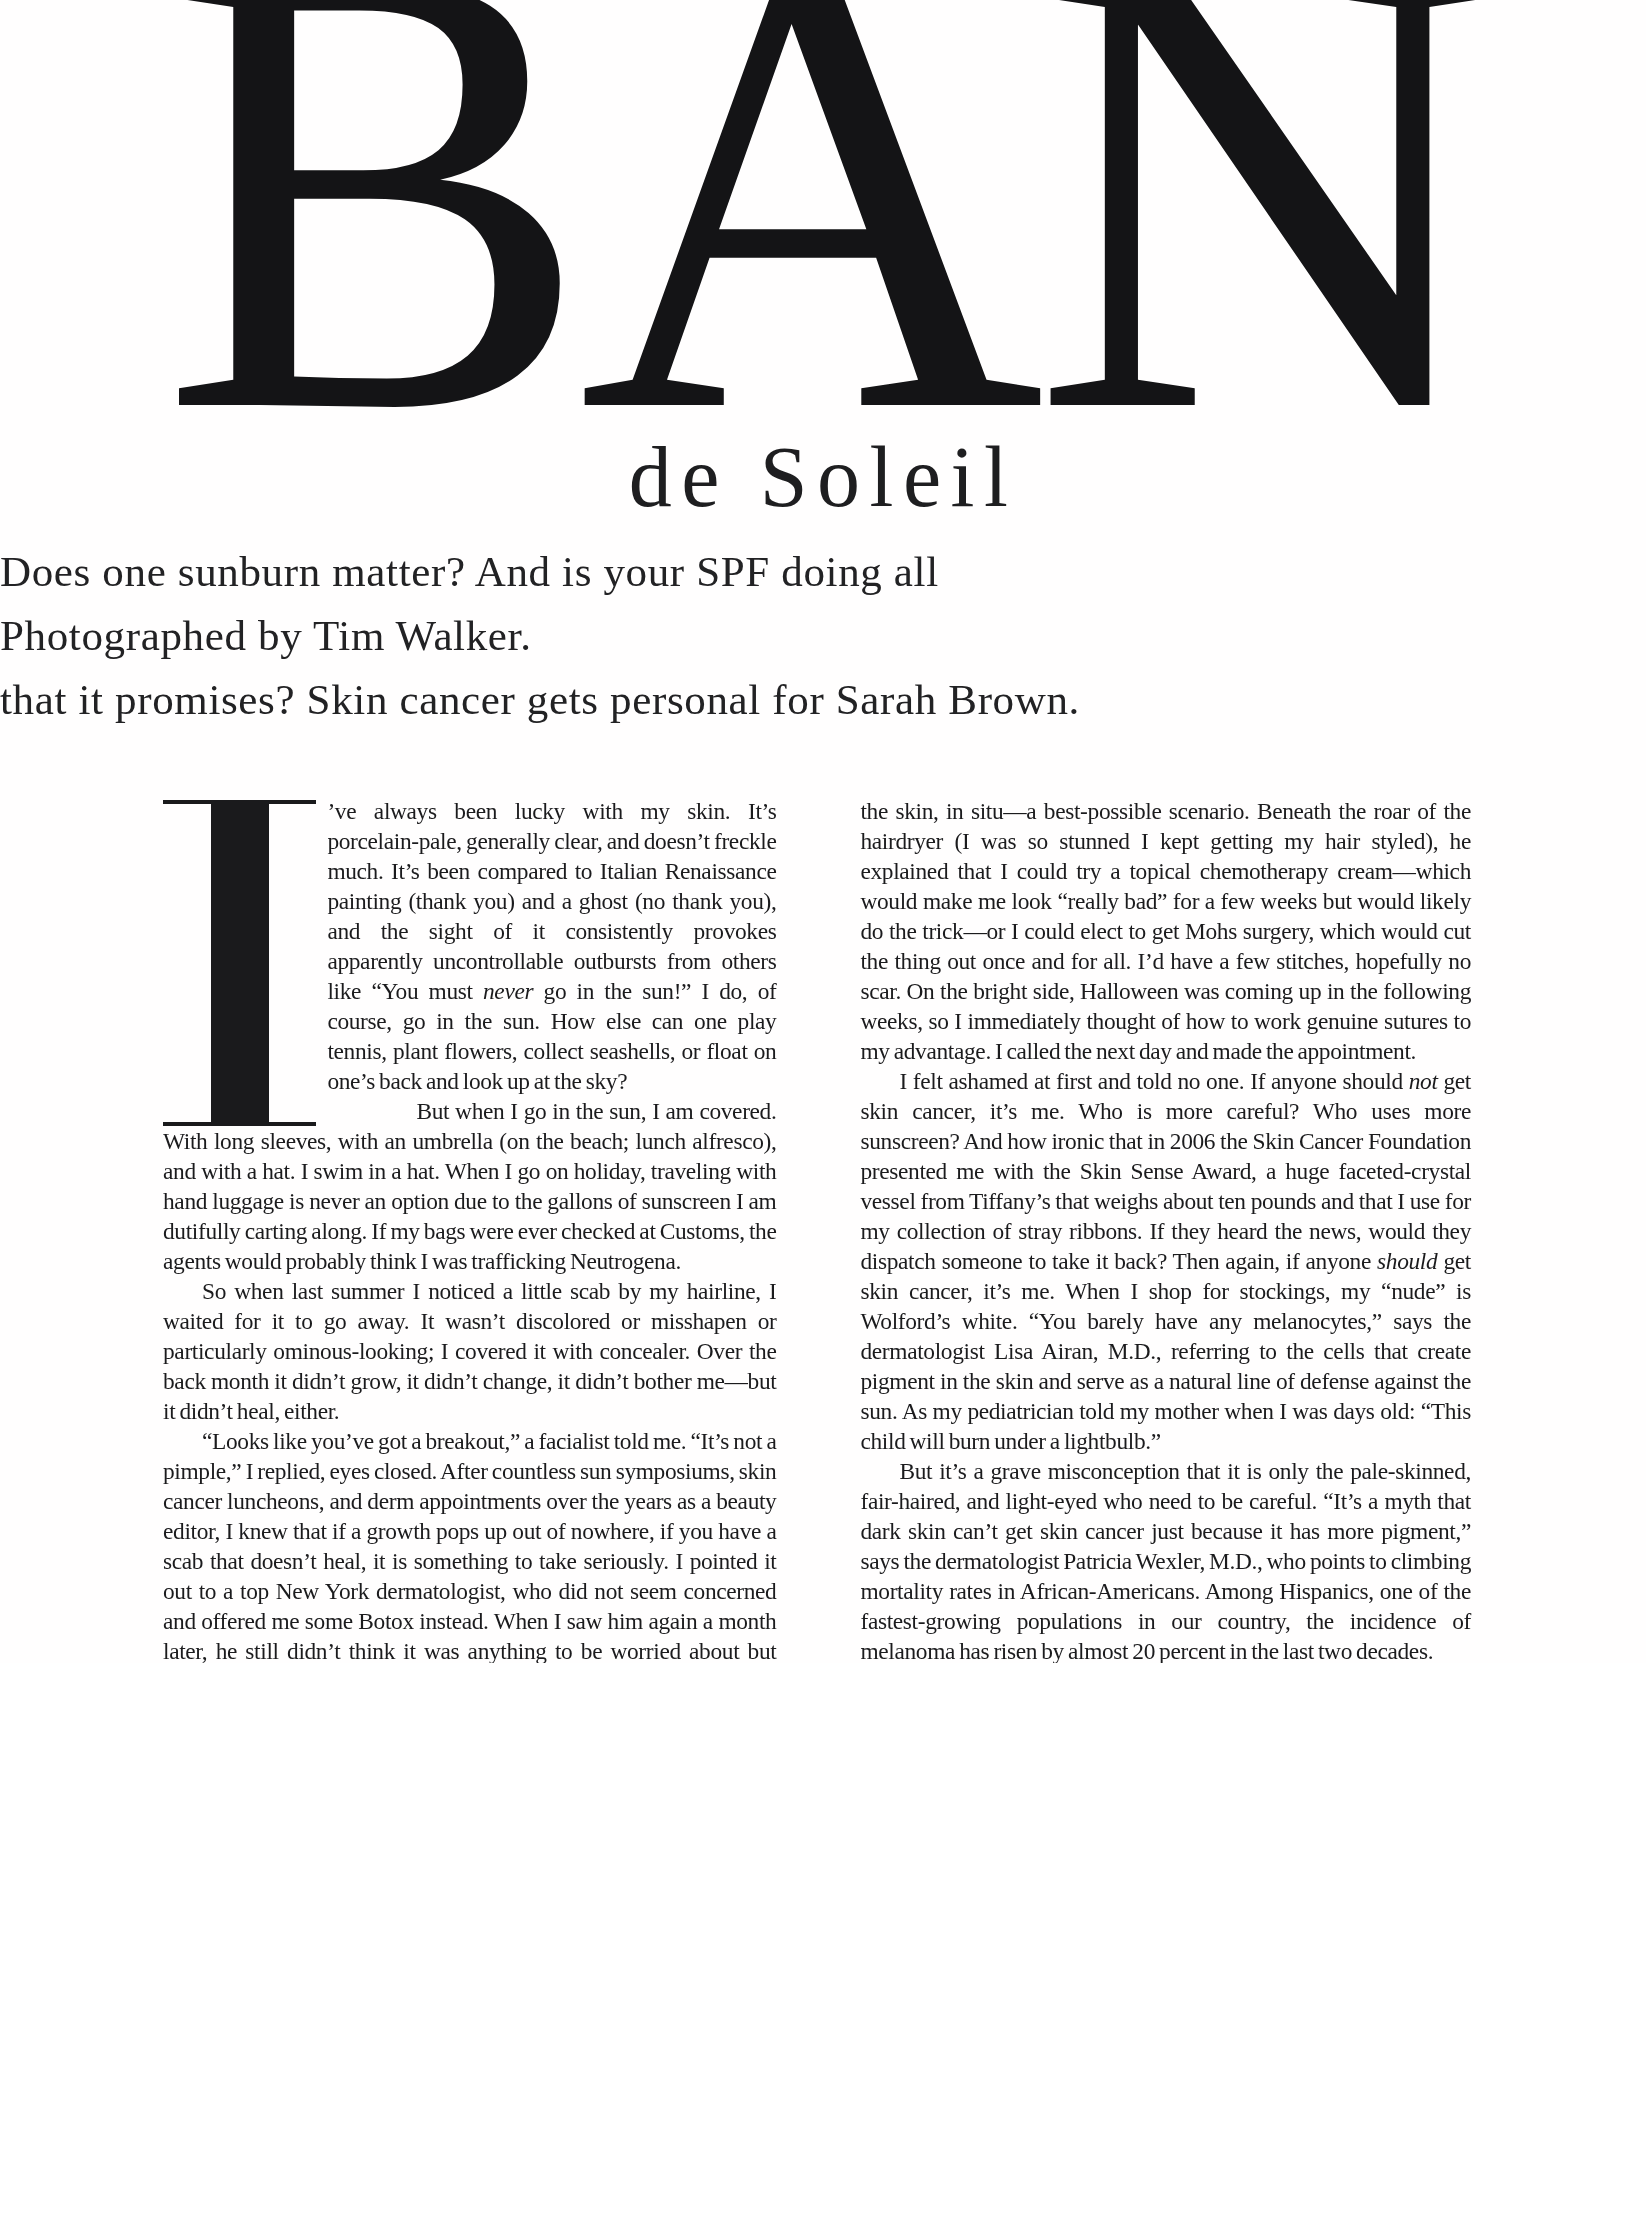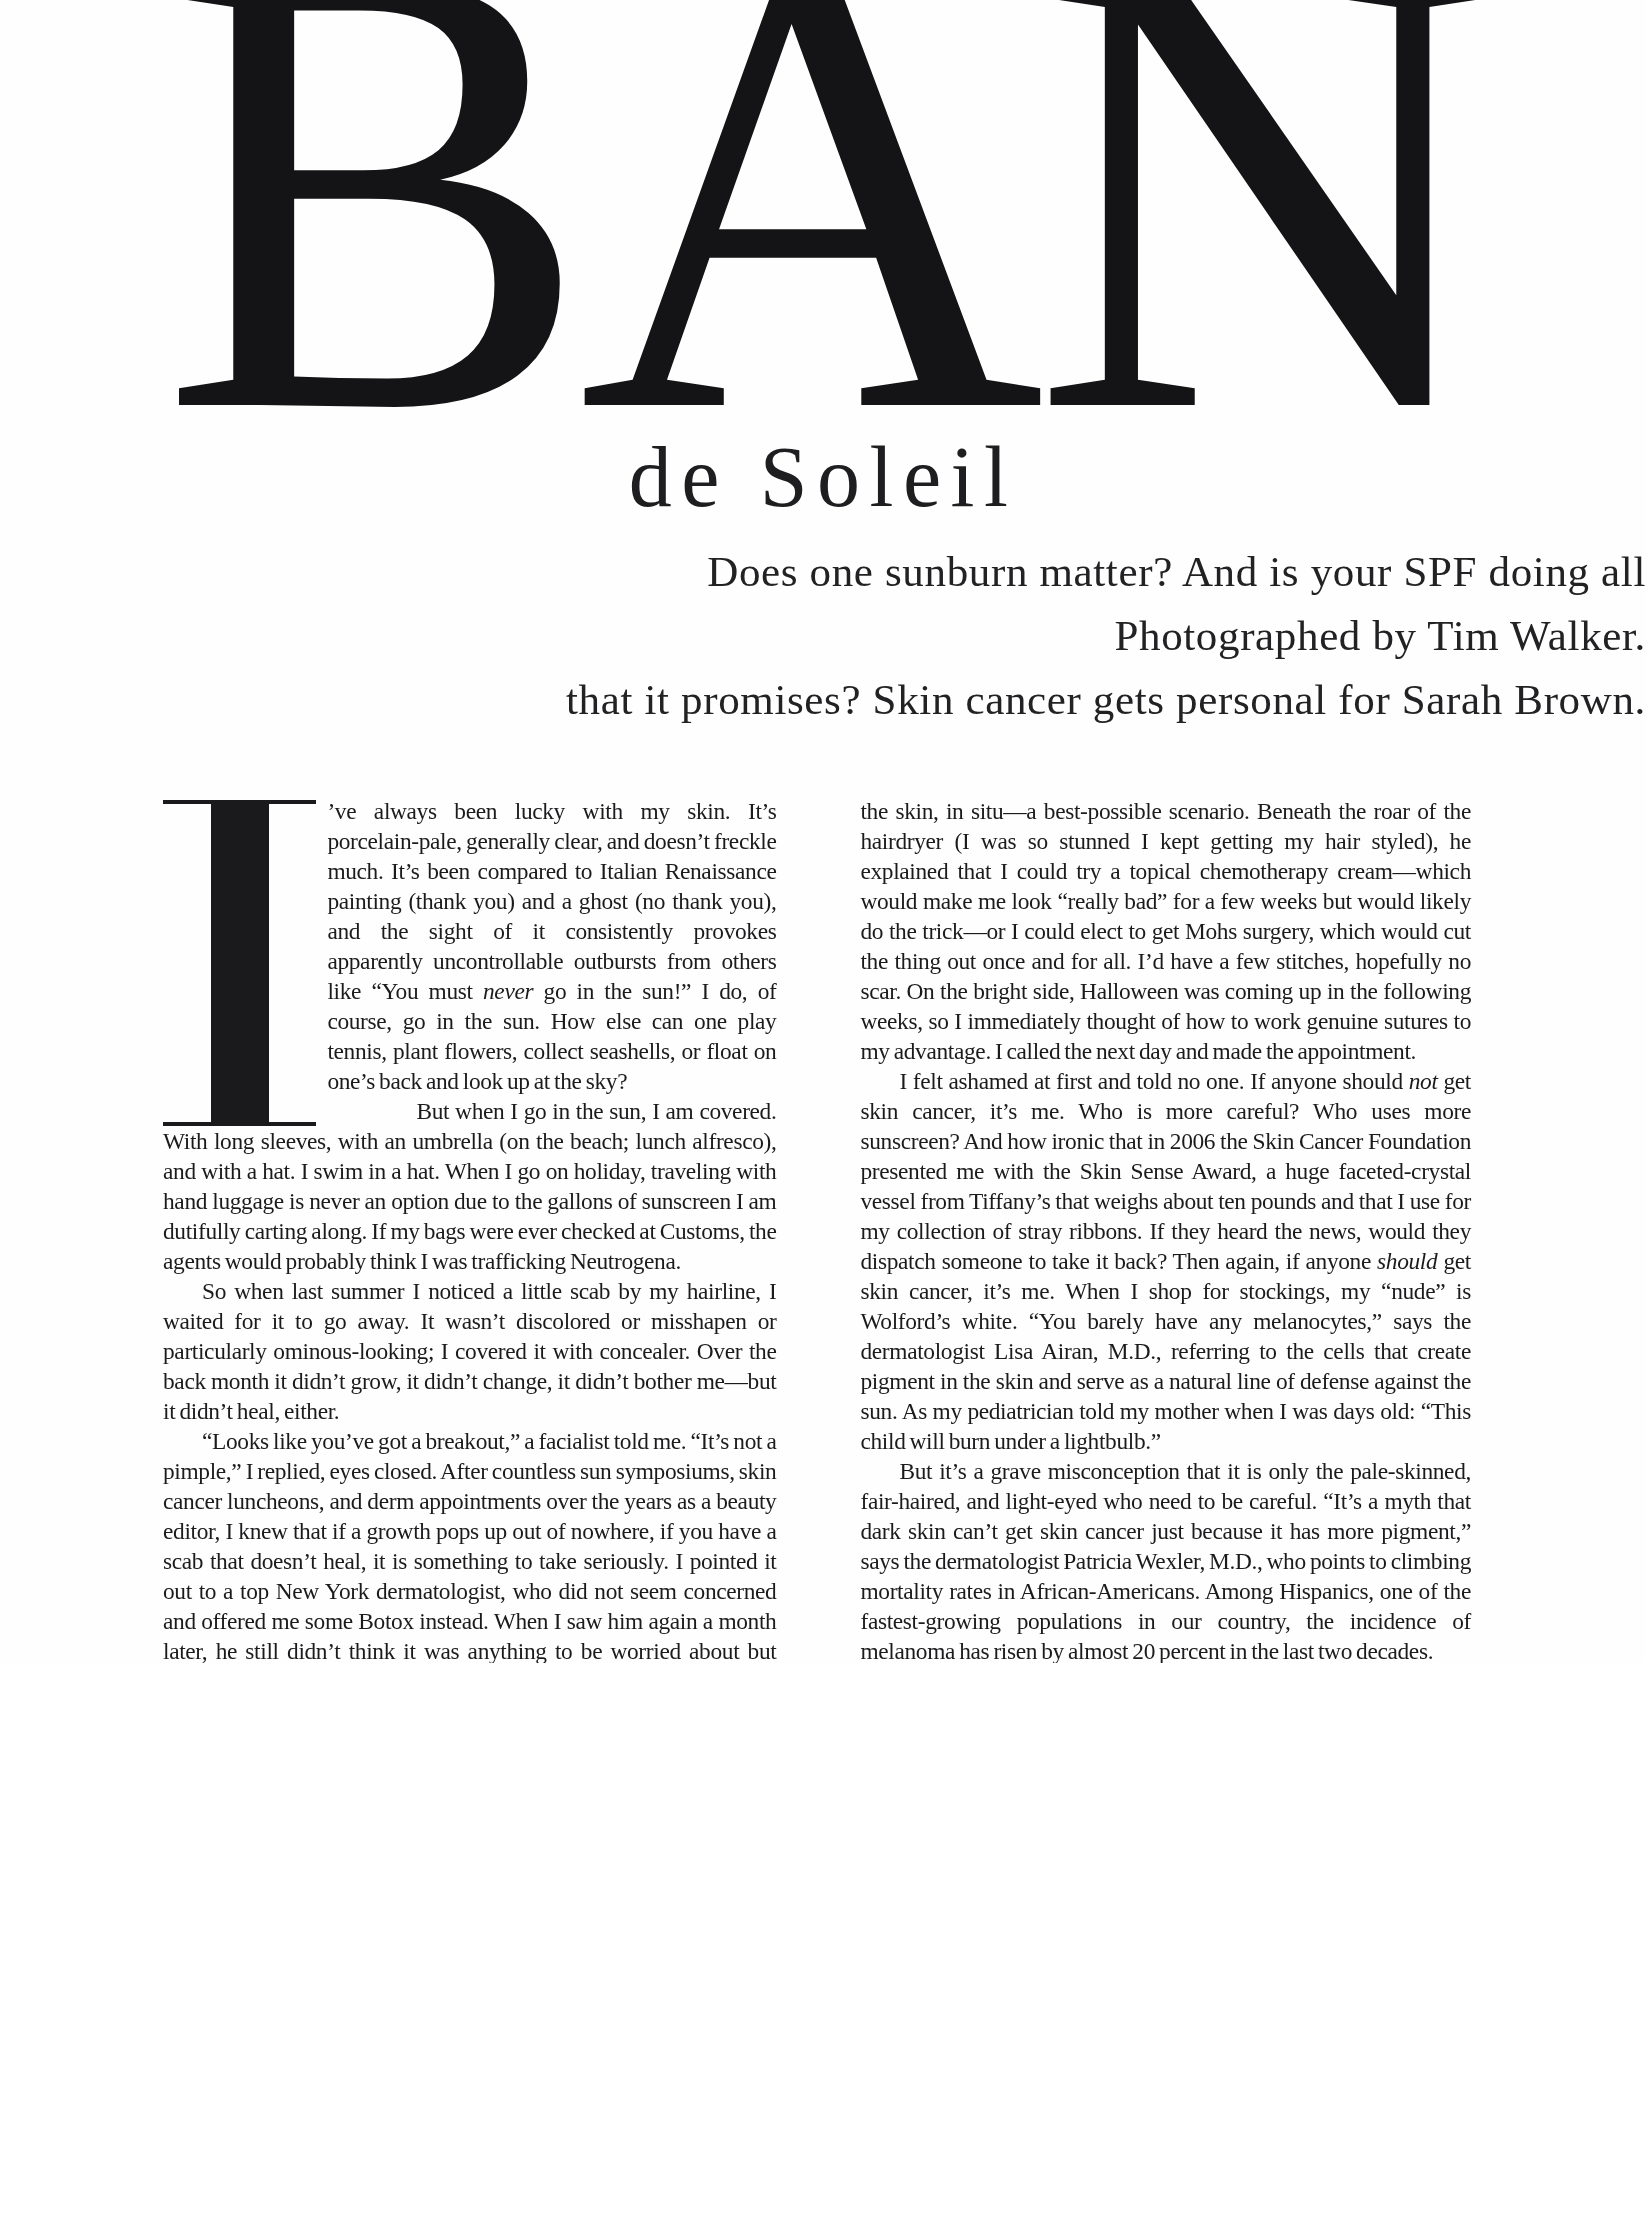--- a/index.html
+++ b/index.html
@@ -5,21 +5,21 @@
   html,body{margin:0;padding:0;background:#ffffff;}
   .page{position:relative;width:1646px;height:1663px;background:#fffefe;overflow:hidden;
         font-family:"Liberation Serif",serif;color:#1c1c1c;}
 
   
   .headline{position:absolute;top:-136px;left:0;width:100%;text-align:center;
             font-size:646px;line-height:646px;letter-spacing:-0.02em;
             color:#141416;white-space:nowrap;}
   .subtitle{position:absolute;top:433px;left:0;width:100%;text-align:center;
             font-size:86px;line-height:89px;letter-spacing:0.11em;color:#1e1e20;}
-  .deck{position:absolute;top:540px;left:0;width:100%;text-align:right;
+  .deck{position:absolute;top:540px;left:0;width:100%;text-align:left;
         font-size:43px;line-height:64px;letter-spacing:0.015em;color:#222224;}
 
   
   .columns{position:absolute;top:796px;left:163px;width:1308px;display:flex;gap:84px;}
   .col{width:624px;}
   .col-right{width:621px;}
   .para{margin:0;text-align:justify;font-size:23.4px;line-height:30px;
         letter-spacing:-0.015em;word-spacing:-0.06em;color:#1b1b1d;
         -webkit-hyphens:auto;hyphens:auto;}
   .indent-normal{text-indent:39px;}

